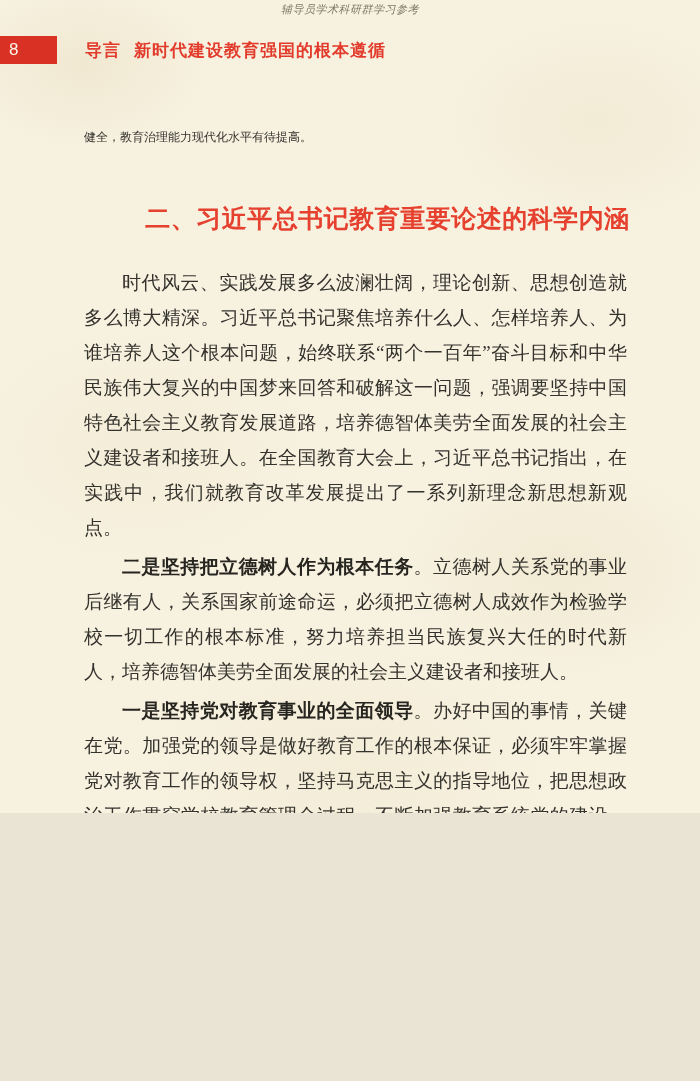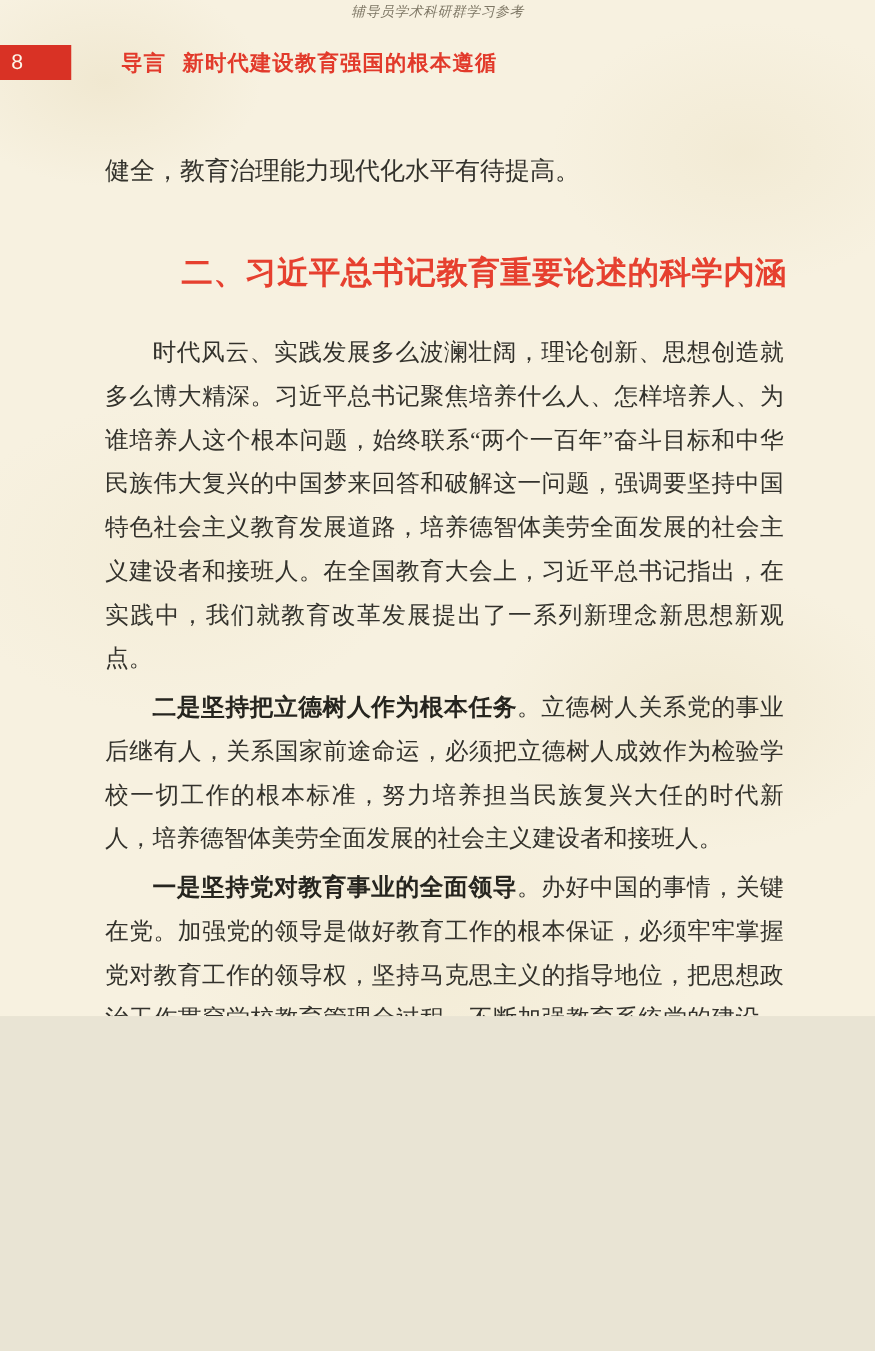--- a/index.html
+++ b/index.html
@@ -45,35 +45,35 @@
     width: 57px;
     height: 28px;
     background: #d93225;
     color: #fdf6ea;
     font-family: "Liberation Sans", "DejaVu Sans", sans-serif;
     font-size: 17px;
     line-height: 28px;
     padding-left: 9px;
   }
   .running-head {
-    margin-left: 40px;
+    margin-left: 28px;
     font-family: "Liberation Sans", "DejaVu Sans", sans-serif;
     font-weight: 700;
     font-size: 17px;
     color: #e23a2b;
     letter-spacing: 1px;
     white-space: nowrap;
   }
   .running-head .rh-section { margin-right: 13px; }
 
   .intro-line {
     position: absolute;
     top: 120px; left: 84px;
     width: 543px;
-    font-size: 20px;
+    font-size: 12px;
     line-height: 35px;
     text-align: justify;
   }
 
   .section-heading {
     position: absolute;
     top: 200px; left: 96px;
     width: 543px;
     padding-left: 40px;
     text-align: center;

